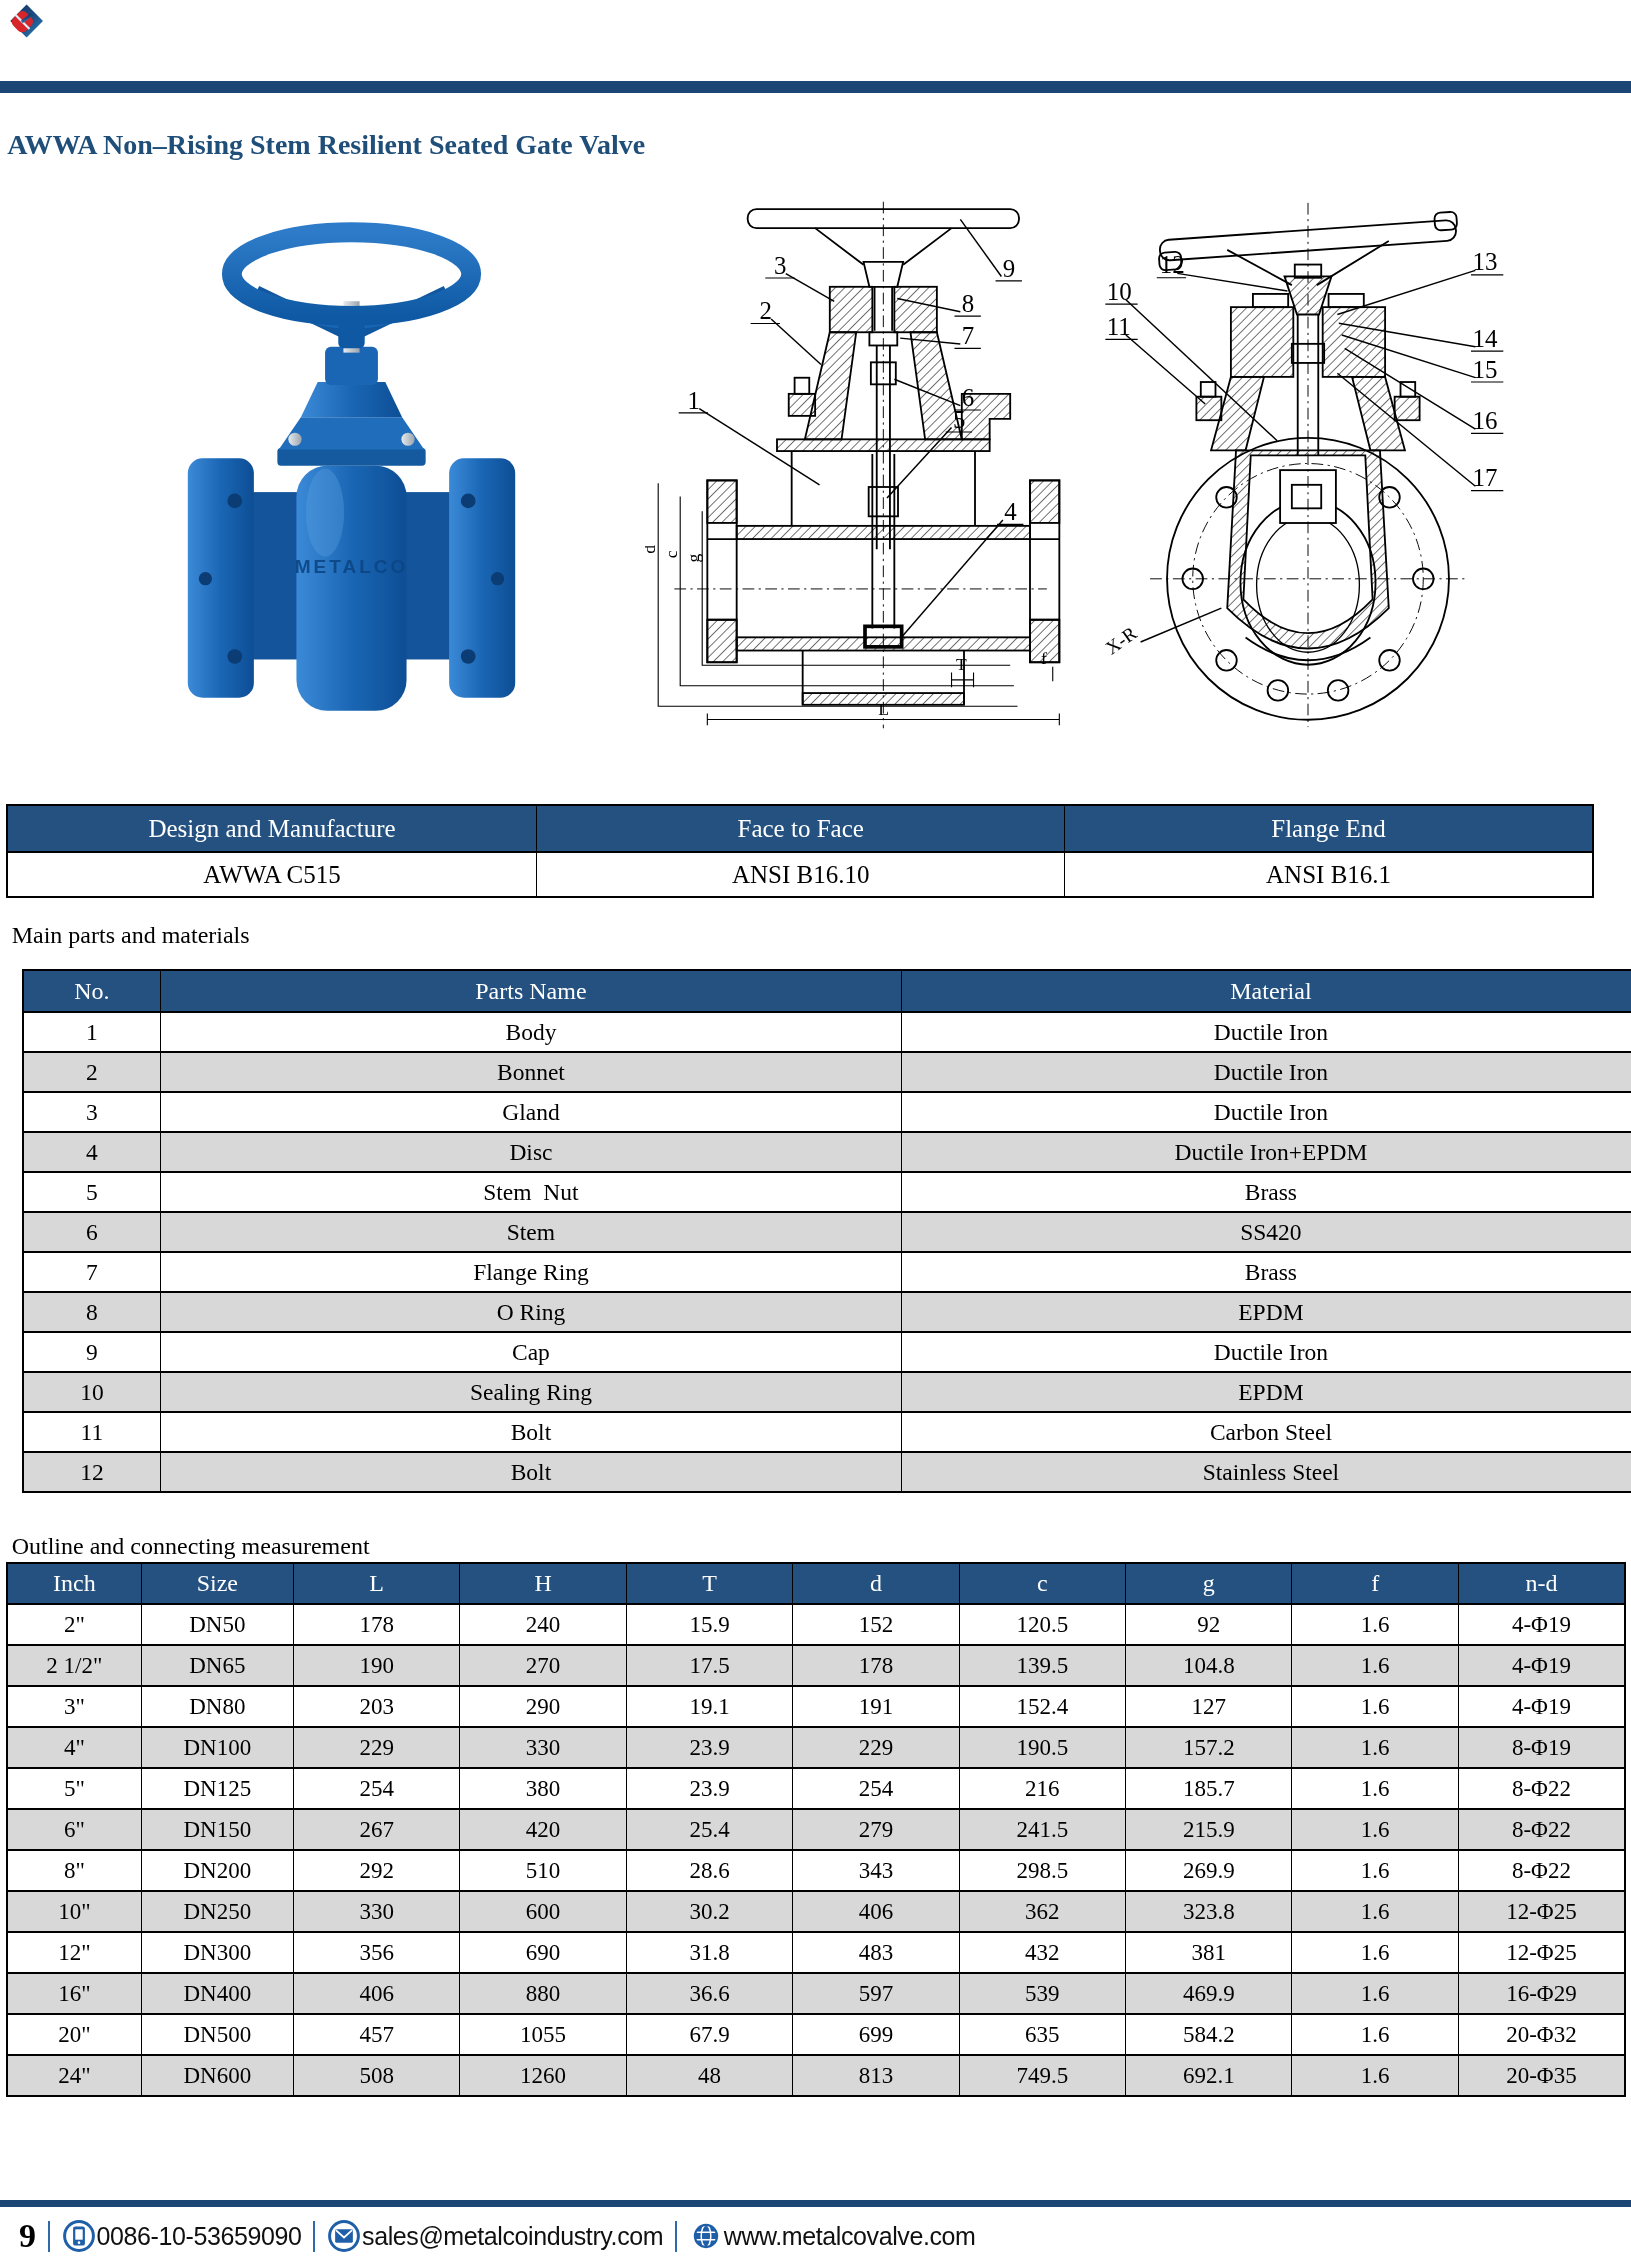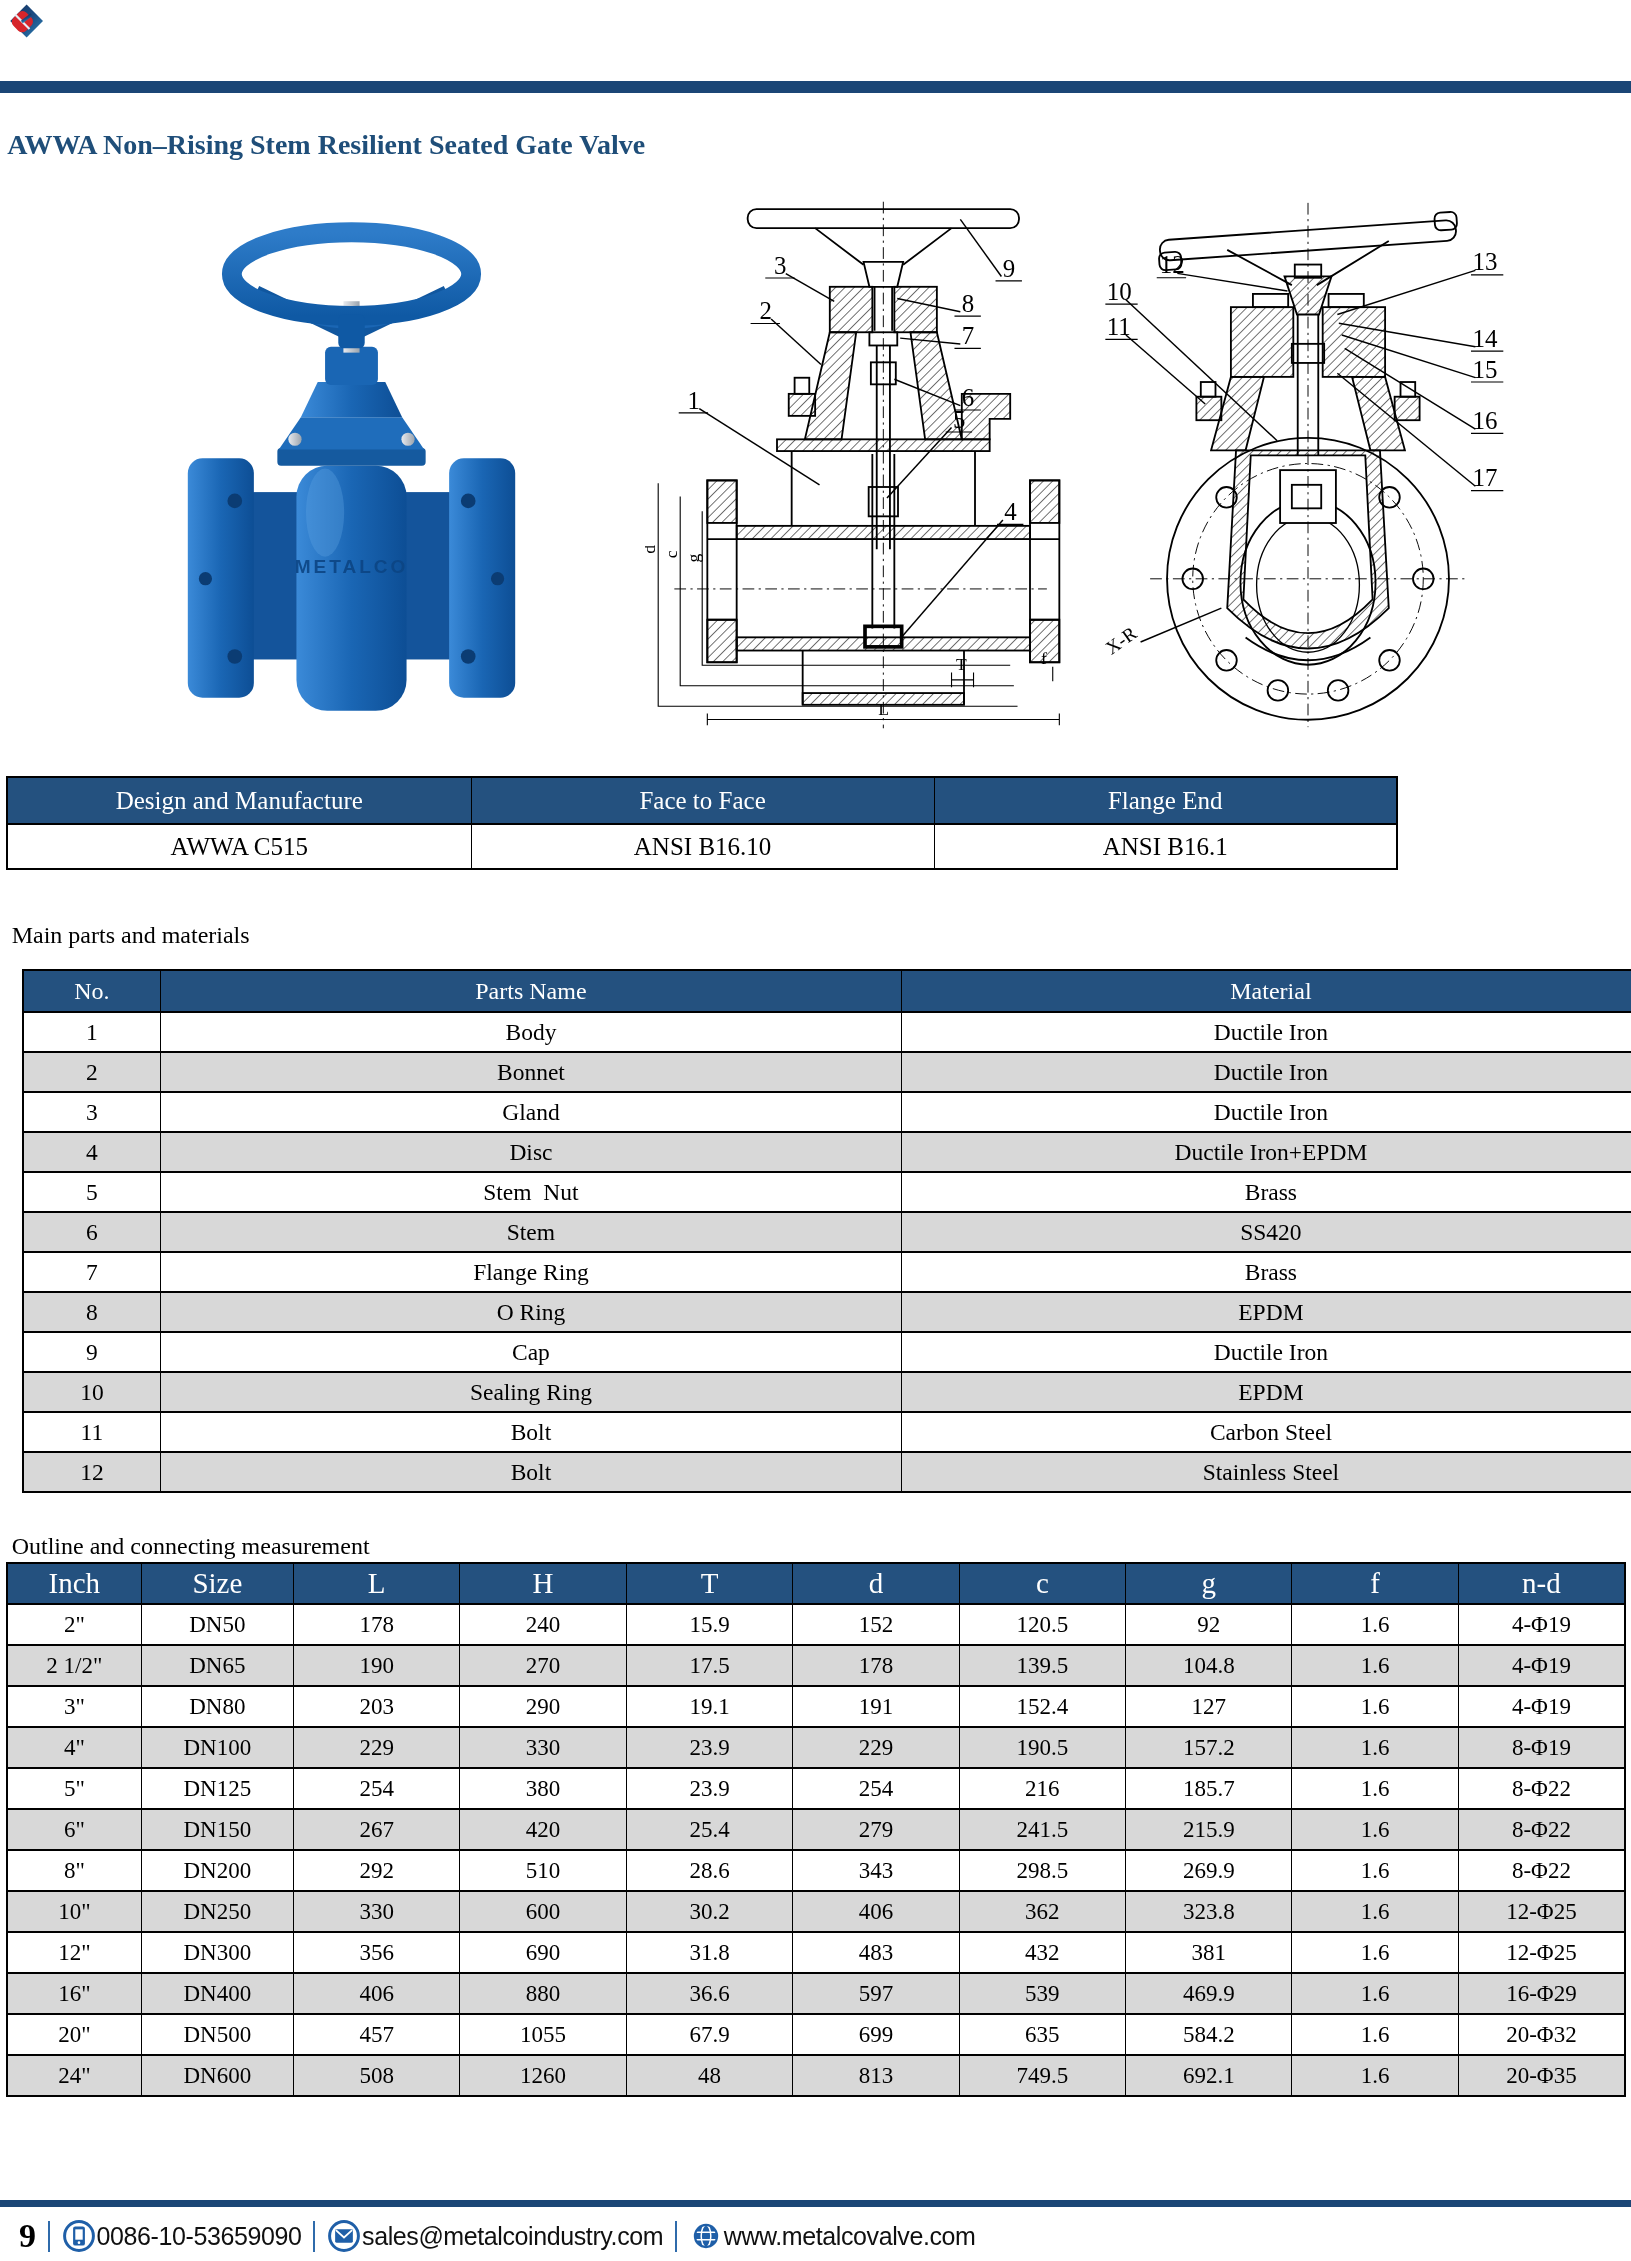--- a/index.html
+++ b/index.html
@@ -17,32 +17,32 @@
   .figures{position:absolute;left:0;top:197px;width:1631px;height:543px;}
   .fig{position:absolute;top:0;}
   .fig.photo{left:167px;}
   .fig.secA{left:645px;}
   .fig.secB{left:1095px;}
 
   
   table{border-collapse:collapse;table-layout:fixed;}
   th,td{border:1.5px solid #000;border-top-width:2.2px;border-bottom-width:2.2px;text-align:center;vertical-align:middle;font-family:"Liberation Serif",serif;white-space:pre-wrap;overflow:hidden;}
   thead th{background:#24517F;color:#fff;font-weight:normal;}
-  .spec{position:absolute;left:5.9px;top:776px;width:1392px;border:2.9px solid #000;}
+  .spec{position:absolute;left:5.9px;top:804px;width:1588px;border:2.9px solid #000;}
   .spec th{height:43px;font-size:25px;}
   .spec td{height:41px;font-size:25px;}
   .tbl-label{position:absolute;left:11.7px;font-size:24px;color:#000;font-family:"Liberation Serif",serif;}
   .parts-label{top:922px;}
   .parts{position:absolute;left:5.9px;top:969px;width:1620px;border:2.9px solid #000;margin-left:16px;}
   .parts th{height:38px;font-size:24px;}
   .parts td{height:36px;font-size:23.5px;}
   .parts tbody tr:nth-child(even) td{background:#D8D8D8;}
   .dims-label{top:1533px;font-family:Liberation Serif, serif;}
   .dims{position:absolute;left:5.9px;top:1562px;width:1620px;border:2.9px solid #000;}
-  .dims th{height:37px;font-size:29px;}
+  .dims th{height:37px;font-size:24px;}
   .dims td{height:37px;font-size:23px;}
   .dims tbody tr:nth-child(even) td{background:#D8D8D8;}
   col.c-no{width:8.5%;} col.c-name{width:45.8%;} col.c-mat{width:45.7%;}
   col.c-inch{width:8.3%;} col.c-size{width:9.4%;} col.c-d10{width:10.27875%;}
 
   
   .footer-bar{position:absolute;left:0;top:2200px;width:1631px;height:7.3px;background:#1B4676;}
   .footer-row{position:absolute;left:19px;top:2214px;height:44px;display:flex;align-items:center;gap:11.7px;}
   .page-num{font-size:34px;font-weight:bold;font-family:"Liberation Serif",serif;color:#000;}
   .fsep{width:2.2px;height:31px;background:#2F6BAB;}

